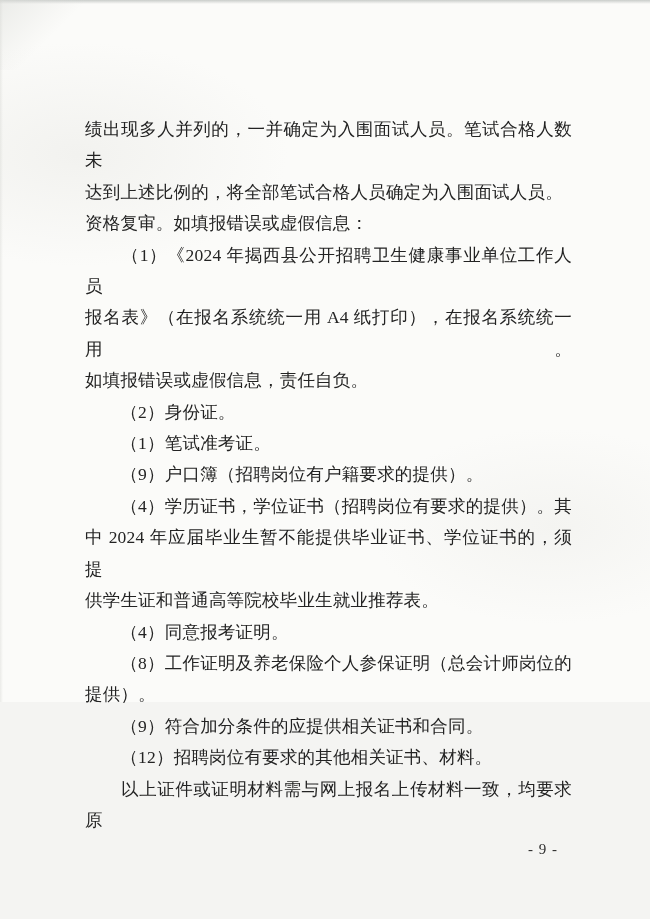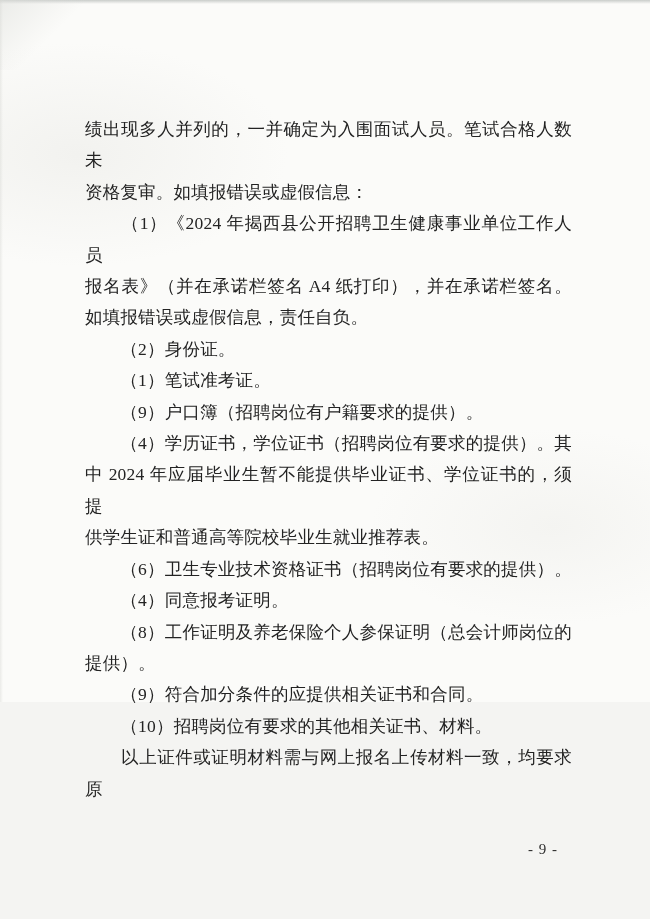--- a/index.html
+++ b/index.html
@@ -73,34 +73,34 @@
 </head>
 <body>
 
 <div class="page">
   <div class="scan-edge-top"></div>
   <div class="scan-corner-tl"></div>
   <div class="scan-edge-left"></div>
 
   <div class="content">
     <div class="ln jf">绩出现多人并列的，一并确定为入围面试人员。笔试合格人数未</div>
+    <div class="ln">达到上述比例的，将全部笔试合格人员确定为入围面试人员。</div>
     <div class="ln">资格复审。如填报错误或虚假信息：</div>
     <div class="ln jf">　　（1）《2024 年揭西县公开招聘卫生健康事业单位工作人员</div>
-    <div class="ln jf">报名表》（并在承诺栏签名 A4 纸打印），并在承诺栏签名。</div>
+    <div class="ln jf">报名表》（在报名系统统一用 A4 纸打印），在报名系统统一用。</div>
     <div class="ln">如填报错误或虚假信息，责任自负。</div>
     <div class="ln">　　（2）身份证。</div>
     <div class="ln">　　（1）笔试准考证。</div>
     <div class="ln">　　（9）户口簿（招聘岗位有户籍要求的提供）。</div>
     <div class="ln jf">　　（4）学历证书，学位证书（招聘岗位有要求的提供）。其</div>
     <div class="ln jf">中 2024 年应届毕业生暂不能提供毕业证书、学位证书的，须提</div>
     <div class="ln">供学生证和普通高等院校毕业生就业推荐表。</div>
-    <div class="ln">　　（6）卫生专业技术资格证书（招聘岗位有要求的提供）。</div>
     <div class="ln">　　（4）同意报考证明。</div>
     <div class="ln jf">　　（8）工作证明及养老保险个人参保证明（总会计师岗位的</div>
     <div class="ln">提供）。</div>
     <div class="ln">　　（9）符合加分条件的应提供相关证书和合同。</div>
-    <div class="ln">　　（10）招聘岗位有要求的其他相关证书、材料。</div>
+    <div class="ln">　　（12）招聘岗位有要求的其他相关证书、材料。</div>
     <div class="ln jf">　　以上证件或证明材料需与网上报名上传材料一致，均要求原</div>
 
   </div>
 
   <div class="page-number">- 9 -</div>
 </div>
 
 </body></html>

